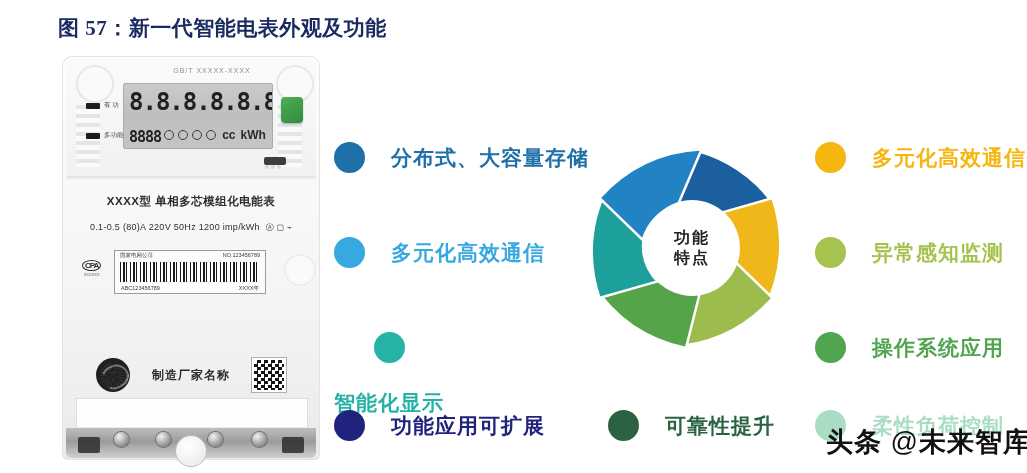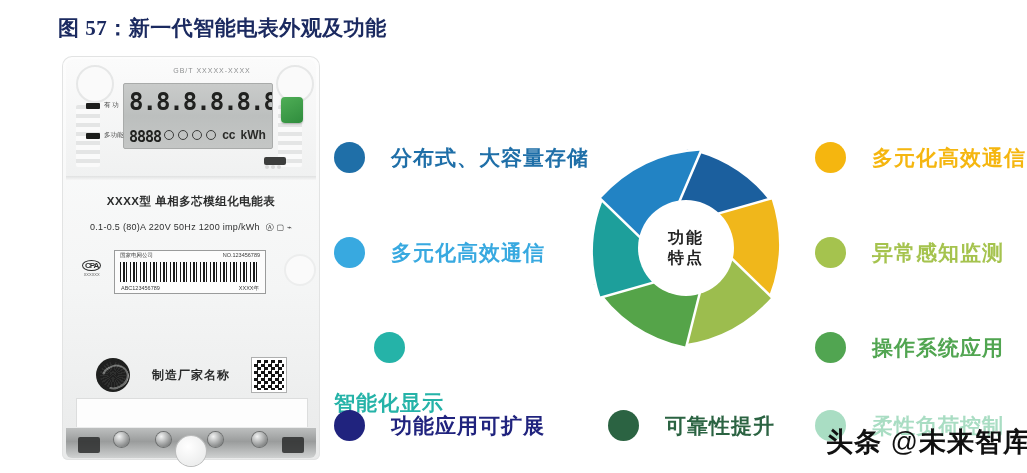--- a/index.html
+++ b/index.html
@@ -387,21 +387,21 @@
   
   #pinwheel {
     position: absolute;
     left: 246px;
     top: 18px;
     width: 220px;
     height: 220px;
   }
   #pinwheel .hub {
     position: absolute;
-    left: 62px; top: 62px;
+    left: 68px; top: 62px;
     width: 96px; height: 96px;
     border-radius: 50%;
     background: #ffffff;
     display: flex;
     flex-direction: column;
     align-items: center;
     justify-content: center;
     line-height: 1.25;
   }
   #pinwheel .hub span {

